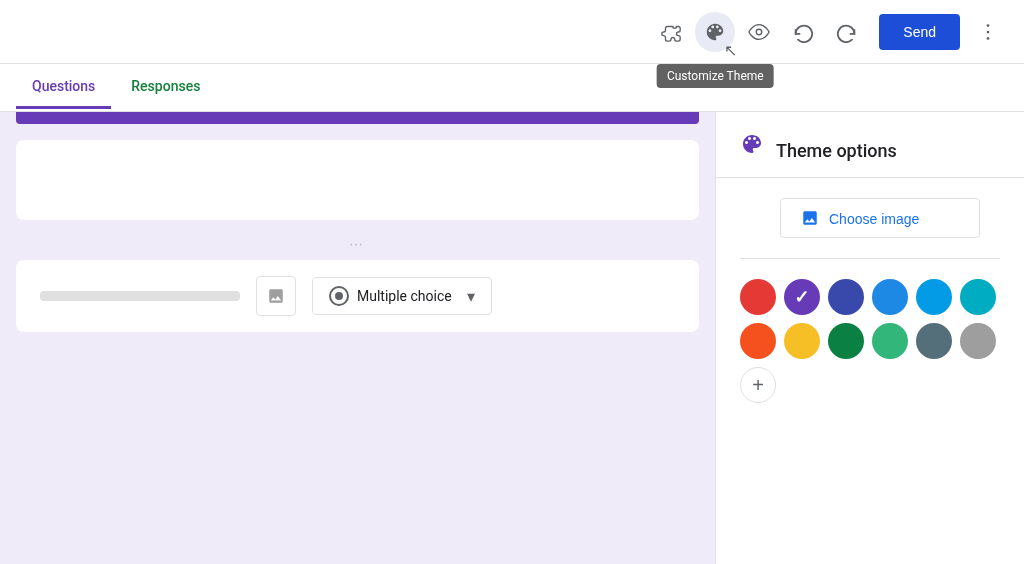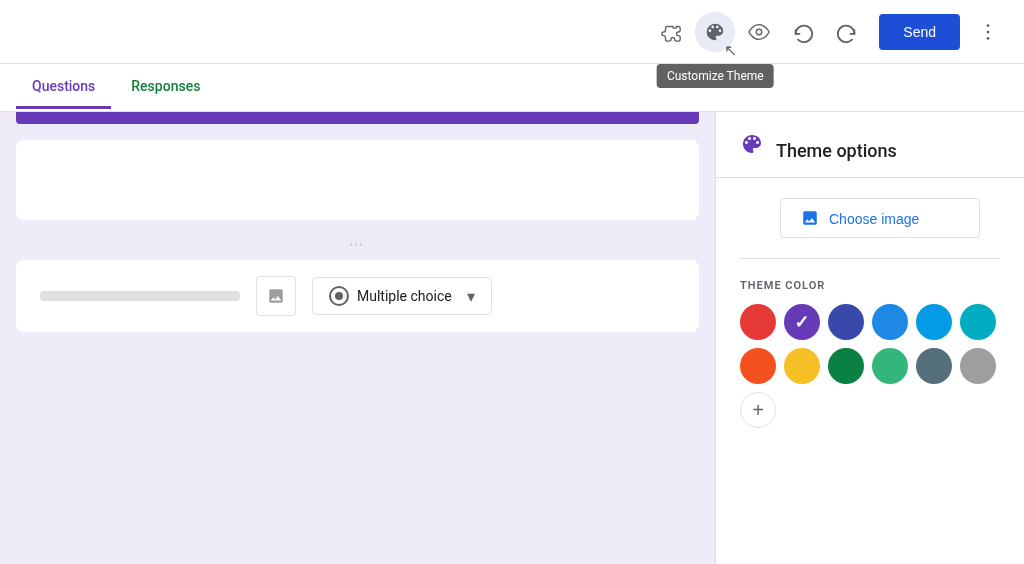--- a/index.html
+++ b/index.html
@@ -425,21 +425,20 @@
         <svg width="18" height="18" viewBox="0 0 24 24" fill="#1a73e8">
           <path d="M21 19V5c0-1.1-.9-2-2-2H5c-1.1 0-2 .9-2 2v14c0 1.1.9 2 2 2h14c1.1 0 2-.9 2-2zM8.5 13.5l2.5 3.01L14.5 12l4.5 6H5l3.5-4.5z"></path>
         </svg>
         <span>Choose image</span>
       </button>
     </div>
 
     <div class="divider-h"></div>
 
     <div class="panel-section">
-      <div class="section-label">THEME COLOR</div>
       <div class="color-grid" id="color-grid">
 
       <button class="color-swatch" title="#e53935" style="background: rgb(229, 57, 53);"></button>
           <button class="color-swatch selected" title="#673ab7" style="background: rgb(103, 58, 183);"></button>
           <button class="color-swatch" title="#3949ab" style="background: rgb(57, 73, 171);"></button>
           <button class="color-swatch" title="#1e88e5" style="background: rgb(30, 136, 229);"></button>
           <button class="color-swatch" title="#039be5" style="background: rgb(3, 155, 229);"></button>
           <button class="color-swatch" title="#00acc1" style="background: rgb(0, 172, 193);"></button>
           <button class="color-swatch" title="#f4511e" style="background: rgb(244, 81, 30);"></button>
           <button class="color-swatch" title="#f6bf26" style="background: rgb(246, 191, 38);"></button>

